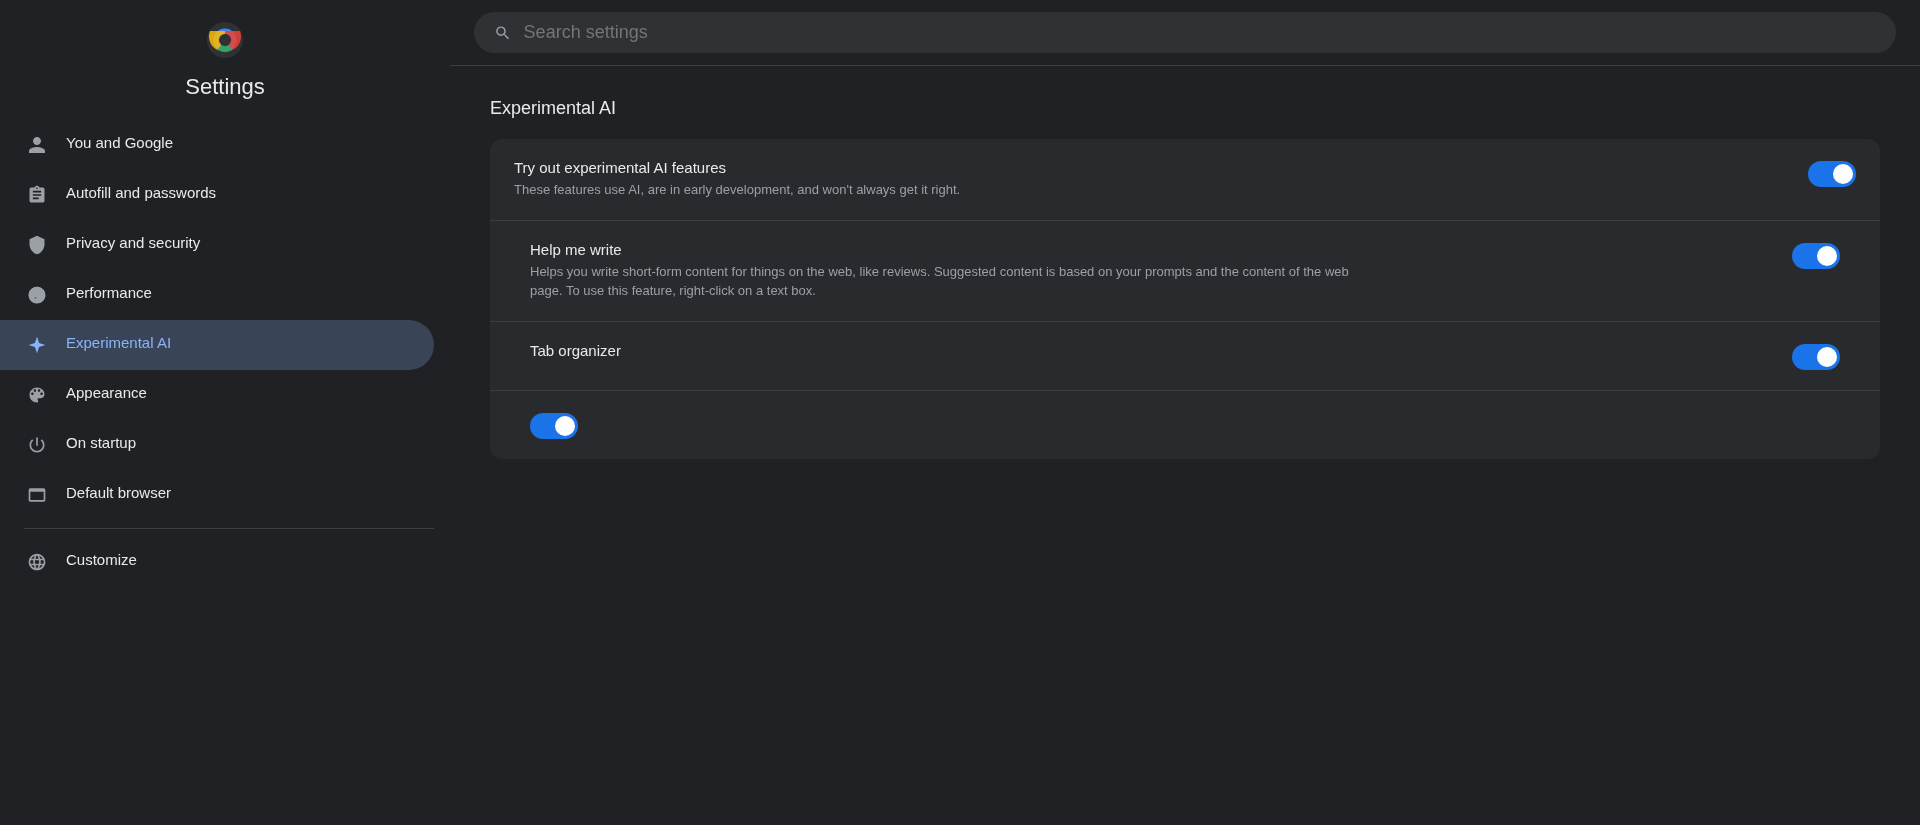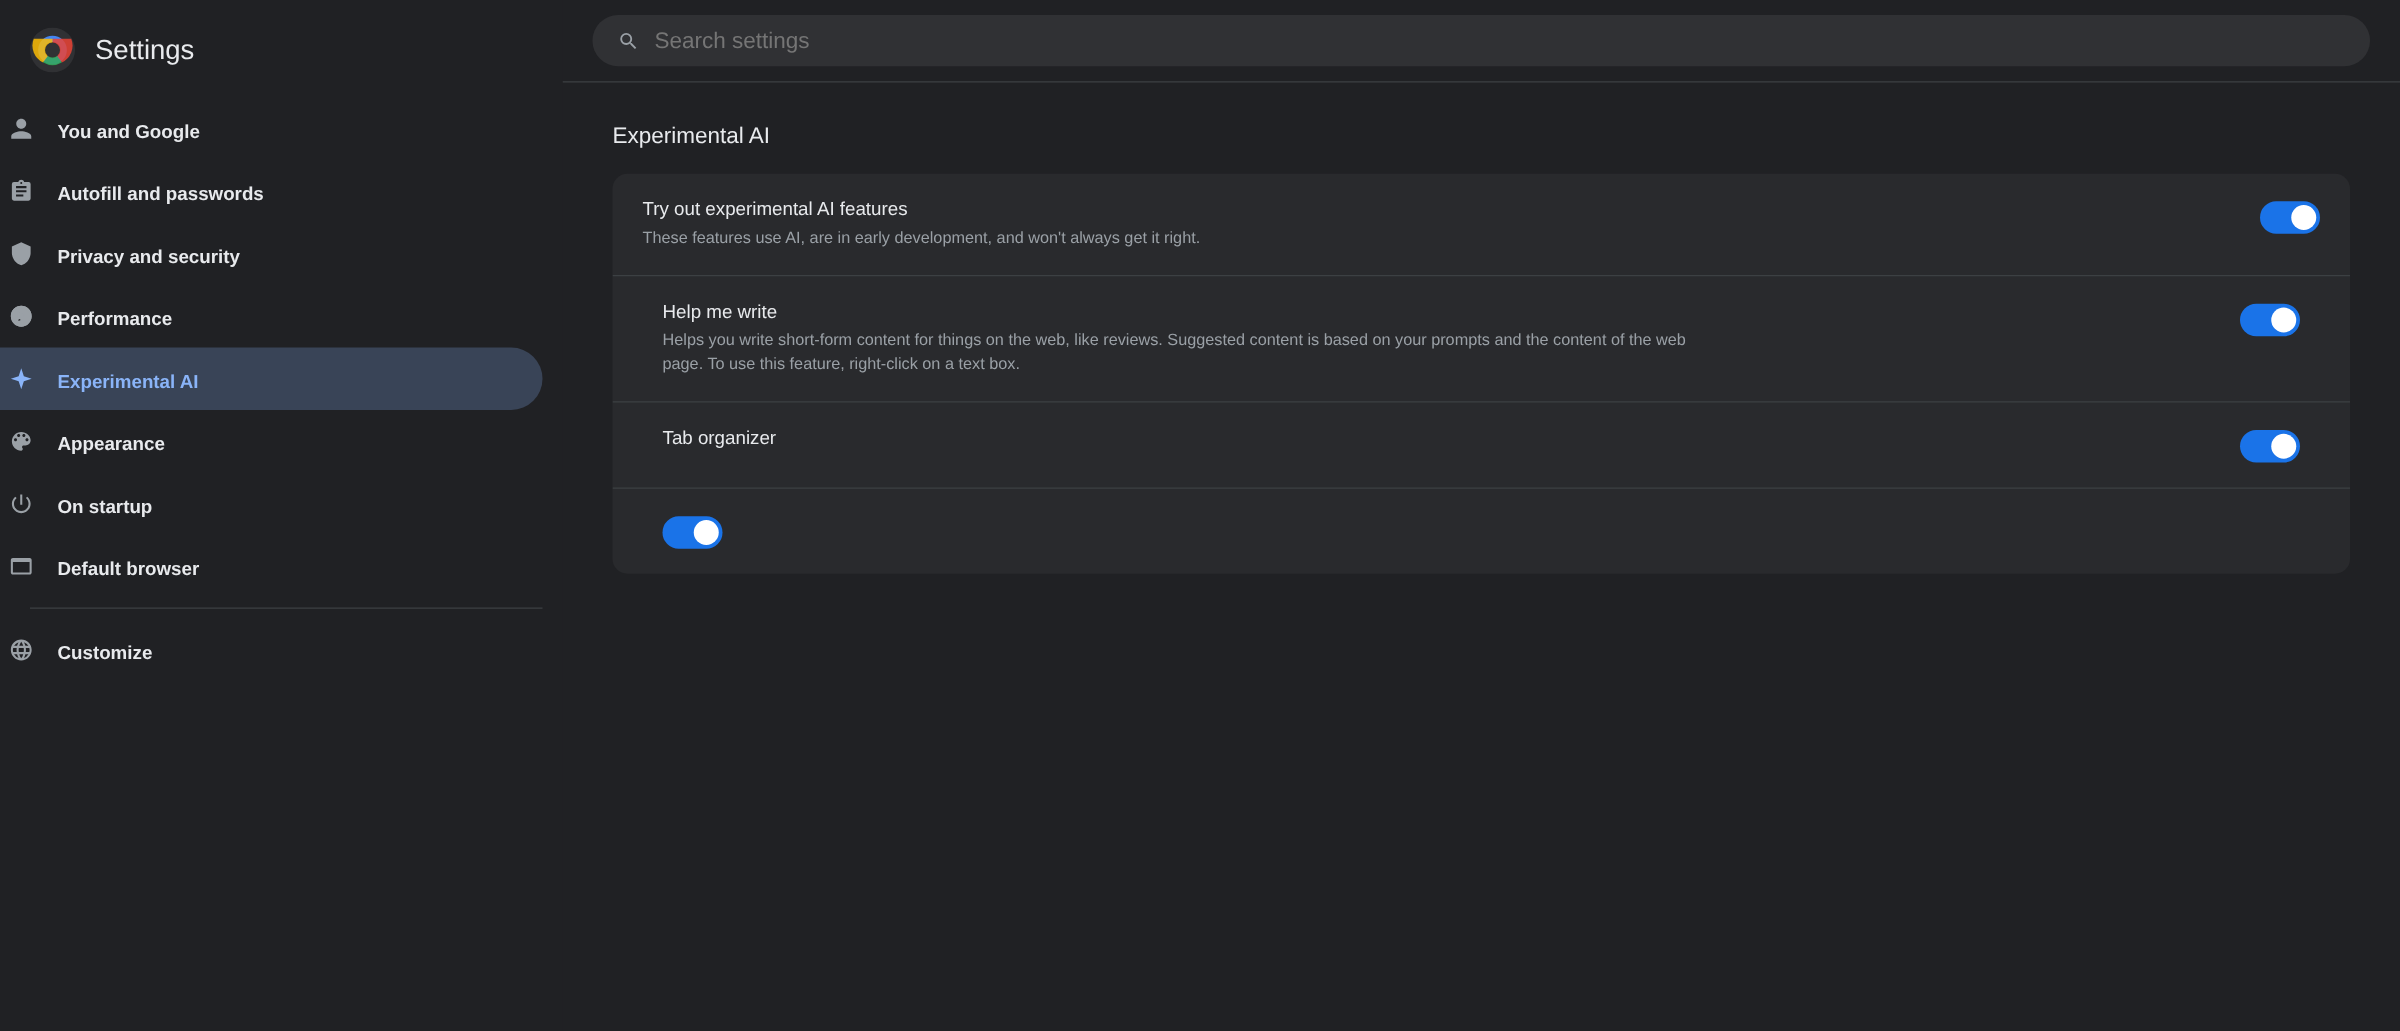--- a/index.html
+++ b/index.html
@@ -19,50 +19,50 @@
       padding-top: 10px;
       flex-shrink: 0;
       overflow-y: auto;
     }
 
     .sidebar-header {
       display: flex;
       align-items: center;
       gap: 16px;
       padding: 12px 24px 20px 24px;
+      flex-direction: column;
     }
 
     .chrome-logo {
       width: 36px;
       height: 36px;
       flex-shrink: 0;
     }
 
     .sidebar-title {
       font-size: 22px;
       font-weight: 400;
       color: #e8eaed;
     }
 
     .sidebar-nav {
       list-style: none;
     }
 
     .sidebar-nav li {
       display: flex;
-      align-items: flex-end;
+      align-items: flex-start;
       gap: 18px;
-      padding: 14px 6px;
+      padding: 14px 26px;
       cursor: pointer;
       border-radius: 0 30px 30px 0;
       margin-right: 16px;
       font-size: 15px;
       color: #e8eaed;
       transition: background 0.15s;
-      font-weight: bold;
     }
 
     .sidebar-nav li.active {
       background: #394457;
       color: #8ab4f8;
     }
 
     .sidebar-nav li.active .nav-label {
       color: #8ab4f8;
     }

